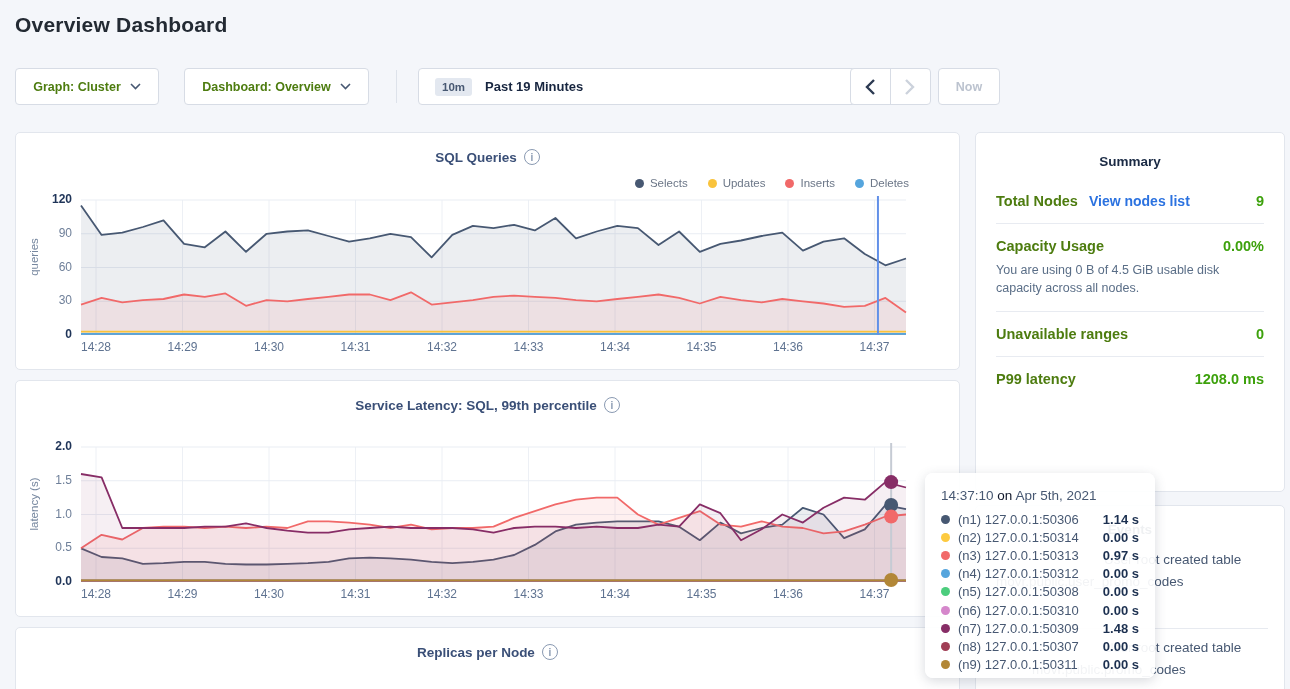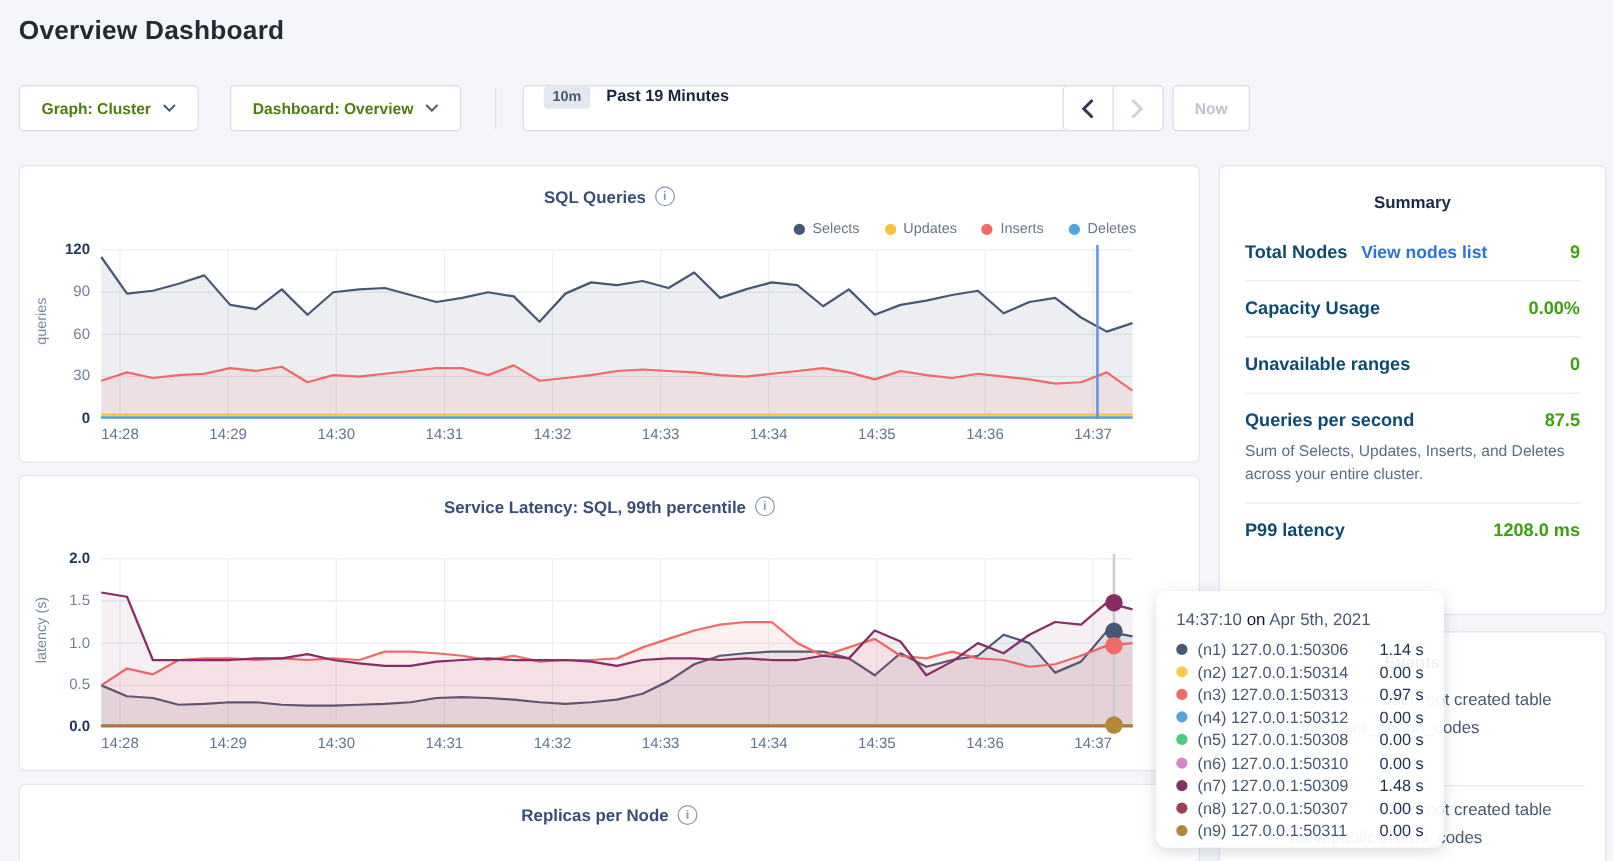--- a/index.html
+++ b/index.html
@@ -3,21 +3,21 @@
 <meta charset="utf-8">
 <style>
   *{box-sizing:border-box;margin:0;padding:0}
   html,body{width:1290px;height:689px}
   body{position:relative;overflow:hidden;background:#f4f6fa;font-family:"Liberation Sans",sans-serif;color:#1f2c47}
   .page-title{position:absolute;left:15px;top:13px;font-size:21px;font-weight:700;color:#232a33;letter-spacing:.2px}
 
   
   .btn{position:absolute;height:37px;background:#fff;border:1px solid #d7dce5;border-radius:4px;display:flex;align-items:center;justify-content:center;gap:9px;font-size:12.5px;font-weight:700;color:#4d7c0f;cursor:pointer}
   .vdiv{position:absolute;left:396px;top:70px;width:1px;height:33px;background:#dde2ea}
-  .time-group{position:absolute;left:418px;top:68px;width:493px;height:37px;background:#fff;border:1px solid #d7dce5;border-radius:4px;display:flex;align-items:flex-start;padding:0 16px;cursor:pointer}
+  .time-group{position:absolute;left:418px;top:68px;width:493px;height:37px;background:#fff;border:1px solid #d7dce5;border-radius:4px;display:flex;align-items:center;padding:0 16px;cursor:pointer}
   .time-badge{background:#e3e8f0;color:#475872;font-size:11.5px;font-weight:700;border-radius:3px;padding:3px 7px}
   .time-label{margin-left:13px;font-size:13px;font-weight:700;color:#17253f}
   .time-chev{position:absolute;right:16px}
   .pn-group{position:absolute;left:850px;top:68px;width:81px;height:37px;background:#fff;border:1px solid #d7dce5;border-radius:4px;display:flex}
   .pn-cell{width:40px;display:flex;align-items:center;justify-content:center;cursor:pointer}
   .pn-cell:first-child{border-right:1px solid #d7dce5}
   .now-btn{left:938px;width:62px;color:#bcc3cf}
 
   
   .panel{position:absolute;background:#fff;border:1px solid #e2e6ed;border-radius:5px}
@@ -32,39 +32,39 @@
   .ytick.bold{color:#1f3458;font-weight:700}
   .xtick{position:absolute;transform:translateX(-50%);font-size:12px;color:#5f7391;white-space:nowrap}
   .ylab{position:absolute;left:-115px;top:51px;width:135px;text-align:center;transform:rotate(-90deg);font-size:11.5px;color:#76879f}
 
   
   .summary-card{left:975px;top:132px;width:310px;height:360px;padding:0 20px}
   .scard-title{text-align:center;padding-top:21px;font-size:13.5px;font-weight:700;color:#1a2a44;margin-bottom:10px}
   .srow{padding:14px 0;border-bottom:1px solid #e8ebf1}
   .srow:last-child{border-bottom:none}
   .srow-top{display:flex;align-items:baseline}
-  .slabel{font-size:14.5px;font-weight:700;color:#0c4a6e}
+  .slabel{font-size:14.5px;font-weight:700;color:#4d7c0f}
   .slink{font-size:14px;font-weight:700;color:#2b72e0;margin-left:11px;cursor:pointer}
   .sval{margin-left:auto;font-size:14.5px;font-weight:700;color:#3da10c}
   .sdesc{margin-top:7px;font-size:12.5px;color:#5a6e87;line-height:1.45}
 
   
   .events-card{left:975px;top:505px;width:310px;height:200px}
   .ecard-title{text-align:center;padding-top:16px;font-size:13.5px;font-weight:700;color:#1a2a44}
   .erow{position:absolute;font-size:13.5px;color:#475872;white-space:nowrap}
   .ediv{position:absolute;left:16px;right:16px;top:122px;border-top:1px solid #e7eaf0}
 
   
   .tooltip{position:absolute;left:925px;top:473px;width:230px;height:205px;background:rgba(255,255,255,.93);border-radius:8px;box-shadow:0 3px 12px rgba(60,70,90,.20);padding:15px 16px 10px;z-index:30}
   .ttitle{font-size:13.5px;color:#475872;margin-bottom:7px;white-space:nowrap}
   .ttitle .muted{color:#0f172a}
   .trow{display:flex;align-items:center;height:18.2px;font-size:13px;color:#475872;white-space:nowrap}
   .tdot{width:9px;height:9px;border-radius:50%;margin-right:8px;flex:none}
   .tlabel{flex:1}
-  .tval{font-weight:400;color:#1c3050}
+  .tval{font-weight:700;color:#1c3050}
 </style>
 </head>
 <body>
 
 <div class="page-title">Overview Dashboard</div>
 
 <div class="btn" style="left:15px;top:68px;width:144px">
   <span>Graph: Cluster</span>
   <svg width="11" height="7">
       <polyline points="1,1 5.5,5.5 10,1" fill="none" stroke="#475872" stroke-width="1.6"></polyline>
@@ -227,33 +227,27 @@
       <span class="slabel">Total Nodes</span>
       <span class="slink">View nodes list</span>
       <span class="sval">9</span>
     </div>
   </div>
   <div class="srow">
     <div class="srow-top">
       <span class="slabel">Capacity Usage</span>
       <span class="sval">0.00%</span>
     </div>
+    <div class="sdesc">You are using 0 B of 4.5 GiB usable disk capacity across all nodes.</div>
   </div>
   <div class="srow">
     <div class="srow-top">
       <span class="slabel">Unavailable ranges</span>
       <span class="sval">0</span>
     </div>
-  </div>
-  <div class="srow">
-    <div class="srow-top">
-      <span class="slabel">Queries per second</span>
-      <span class="sval">87.5</span>
-    </div>
-    <div class="sdesc">Sum of Selects, Updates, Inserts, and Deletes across your entire cluster.</div>
   </div>
   <div class="srow">
     <div class="srow-top">
       <span class="slabel">P99 latency</span>
       <span class="sval">1208.0 ms</span>
     </div>
   </div>
 </div>
 
 <div class="panel events-card">

